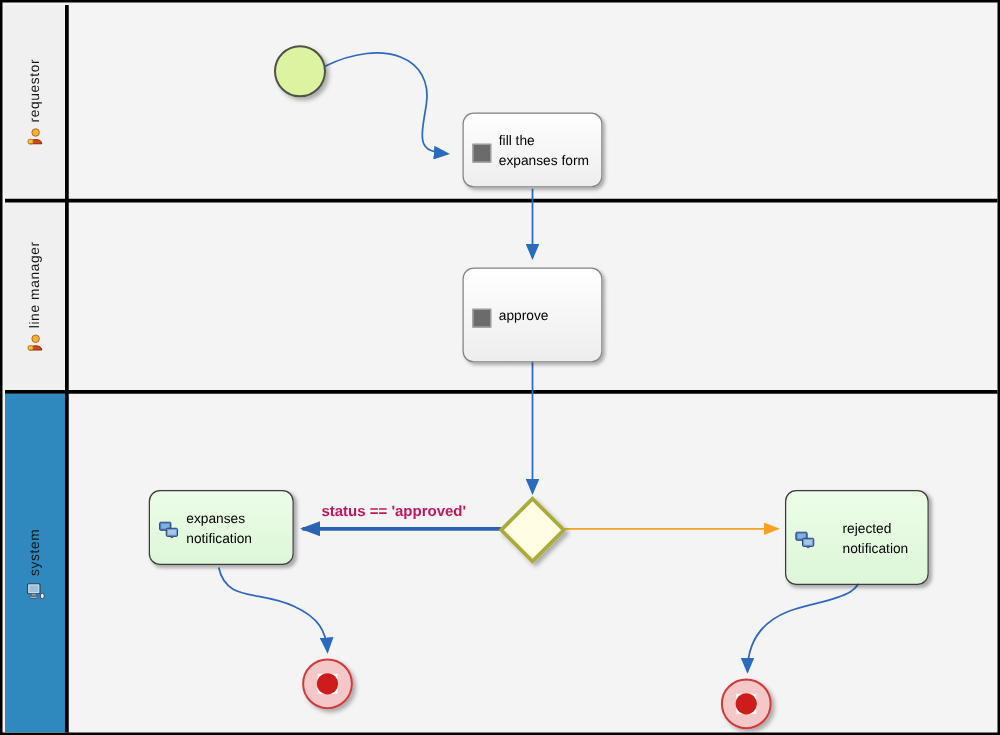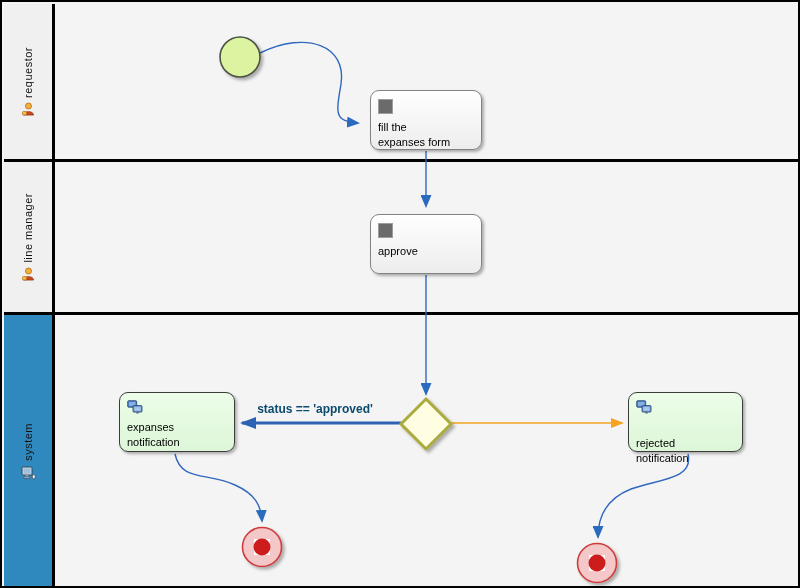--- a/index.html
+++ b/index.html
@@ -23,32 +23,32 @@
   #hdiv1{top:157px;} #hdiv2{top:310px;}
 
   
   #edges{position:absolute;left:0;top:0;width:800px;height:588px;}
 
   
   .task{
     position:absolute;box-sizing:border-box;border-radius:9px;
     border:1px solid #838383;background:linear-gradient(#ffffff,#ededed);
     box-shadow:2px 2px 3px rgba(0,0,0,0.30);
-    display:flex;align-items:flex-start;padding:7px 6px 4px 7px;gap:6px;flex-direction:column;
+    display:flex;align-items:center;padding:7px 6px 4px 7px;gap:6px;
   }
   .task.green{
     border:1px solid #3c3c3c;background:linear-gradient(#ecfde8,#ddf6d8);
   }
   .task-label{font-size:11px;line-height:1.4;color:#000;width:80px;}
   .task.wrap-narrow .task-label{width:76px;}
   .task-icon{
     width:13px;height:13px;margin-top:1px;background:#6b6b6b;border:1px solid #9d9d9d;flex:0 0 auto;
   }
   .edge-label{
-    position:absolute;font-size:12px;font-weight:bold;color:#0c4a6e;text-align:center;
+    position:absolute;font-size:12px;font-weight:bold;color:#be185d;text-align:center;
   }
   .svg-icon{flex:0 0 auto;}
 </style>
 </head>
 <body>
 
 <div id="canvas">
 
   <div class="lane-header user" style="top:2px;height:155px;">
     <span class="lane-label">requestor</span>
@@ -118,37 +118,37 @@
       <rect x="587" y="553" width="16" height="16" fill="#ffffff"></rect>
       <circle cx="595" cy="561" r="8.5" fill="#cc1f1f"></circle>
     </g>
   </svg>
 
   <div class="task wrap-narrow" style="left:368px;top:88px;width:112px;height:60px;">
     <span class="task-icon"></span>
     <span class="task-label">fill the expanses form</span>
   </div>
 
-  <div class="task" style="left:368px;top:212px;width:112px;height:60px;">
+  <div class="task" style="left:368px;top:212px;width:112px;height:76px;">
     <span class="task-icon"></span>
     <span class="task-label">approve</span>
   </div>
 
   <div class="task green" style="left:117px;top:390px;width:116px;height:60px;">
     <svg class="svg-icon" width="16" height="14" viewBox="0 0 16 14">
       <rect x="0.7" y="0.7" width="9" height="6.5" rx="1" fill="#4d82c8" stroke="#24406e" stroke-width="0.8"></rect>
       <rect x="2" y="2" width="6.4" height="3.9" fill="#86b0e2"></rect>
       <rect x="6" y="5.6" width="9" height="6.5" rx="1" fill="#6b9ad2" stroke="#24406e" stroke-width="0.8"></rect>
       <rect x="7.3" y="6.9" width="6.4" height="3.9" fill="#a8c6ea"></rect>
       <rect x="9.4" y="12.1" width="2.2" height="1.4" fill="#55617a"></rect>
     </svg>
     <span class="task-label">expanses notification</span>
   </div>
 
-  <div class="task green" style="left:626px;top:390px;width:115px;height:60px;gap:22px;">
+  <div class="task green" style="left:626px;top:390px;width:115px;height:76px;gap:22px;">
     <svg class="svg-icon" width="16" height="14" viewBox="0 0 16 14">
       <rect x="0.7" y="0.7" width="9" height="6.5" rx="1" fill="#4d82c8" stroke="#24406e" stroke-width="0.8"></rect>
       <rect x="2" y="2" width="6.4" height="3.9" fill="#86b0e2"></rect>
       <rect x="6" y="5.6" width="9" height="6.5" rx="1" fill="#6b9ad2" stroke="#24406e" stroke-width="0.8"></rect>
       <rect x="7.3" y="6.9" width="6.4" height="3.9" fill="#a8c6ea"></rect>
       <rect x="9.4" y="12.1" width="2.2" height="1.4" fill="#55617a"></rect>
     </svg>
     <span class="task-label">rejected notification</span>
   </div>
 

